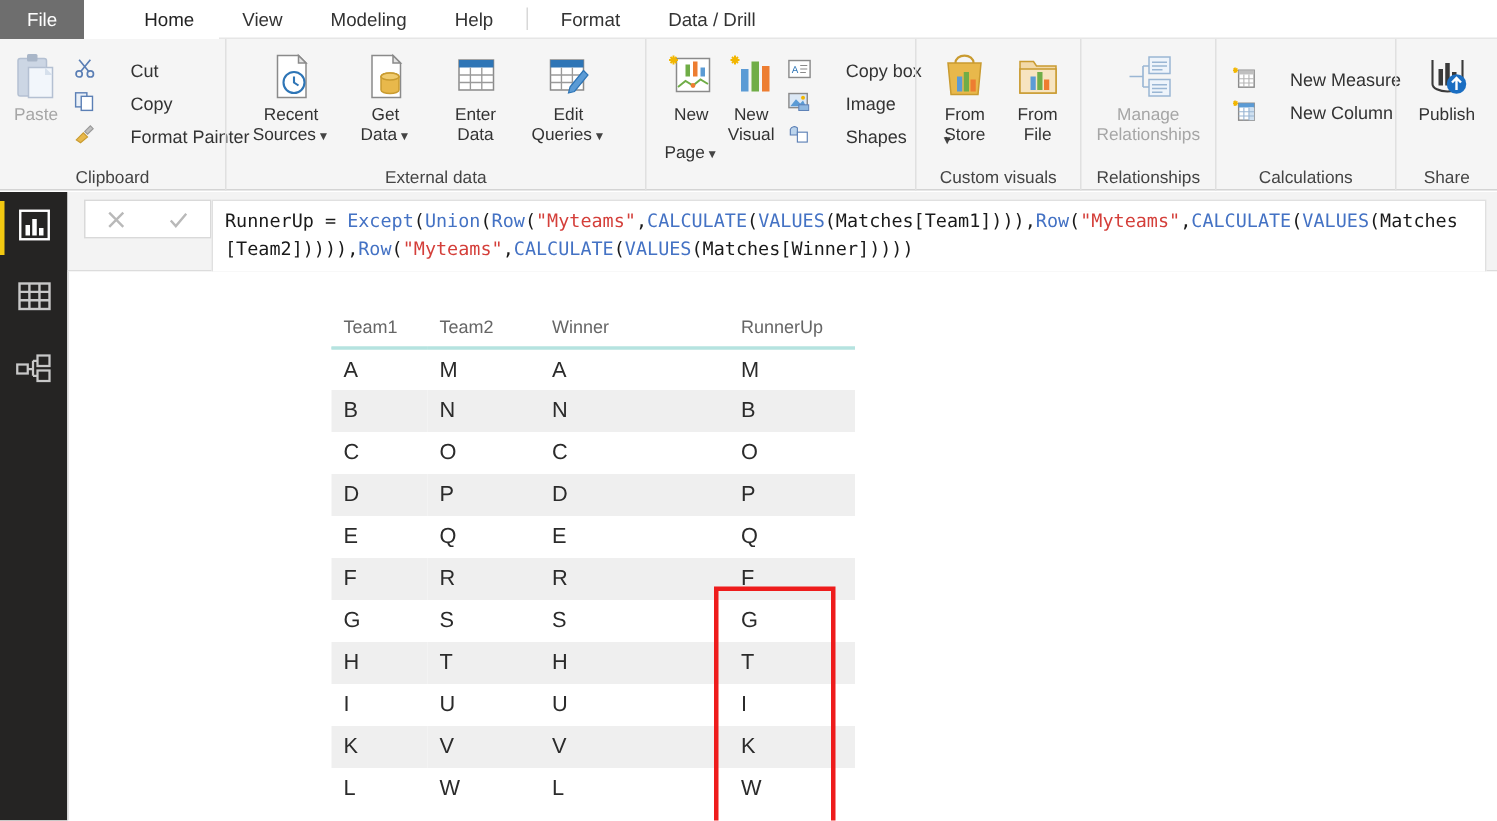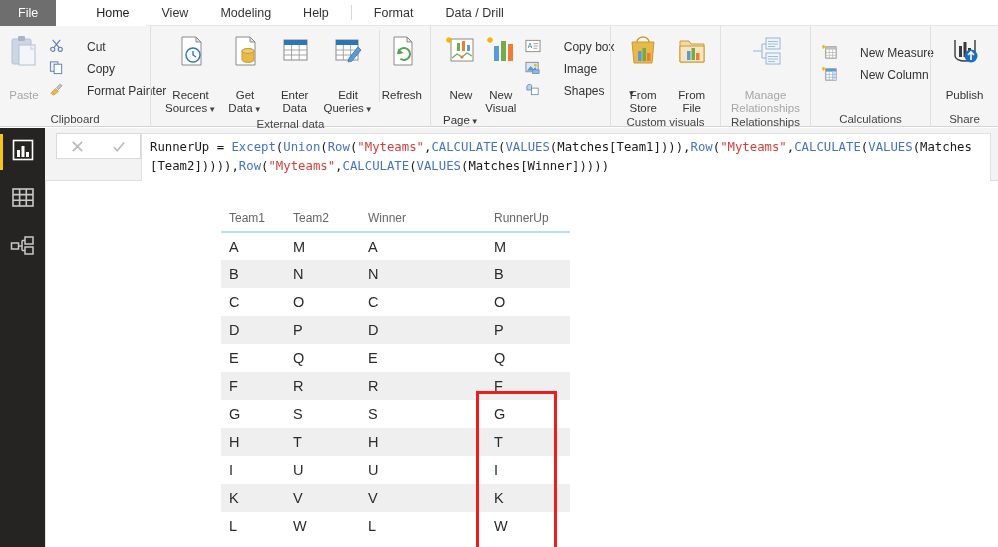--- a/index.html
+++ b/index.html
@@ -42,21 +42,21 @@
     height: 16px; line-height: 16px; text-align: center;
     font-size: 11.5px; color: #444; width: 100%;
   }
 
   .bigbtn {
     display: flex; flex-direction: column; align-items: center;
     width: 56px; padding: 3px 2px 0 2px; cursor: default;
     font-size: 11.5px; color: #333; line-height: 12.5px; text-align: center;
   }
   .bigbtn .icn { height: 36px; display:flex; align-items:center; justify-content:center; }
-  .bigbtn .lbl { margin-top: 20px; }
+  .bigbtn .lbl { margin-top: 2px; }
   .bigbtn.disabled { color: #a6a6a6; }
 
   .smallbtn {
     display: flex; align-items: flex-end; gap: 22px;
     height: 22px; padding: 0 4px; font-size: 12px; color: #333;
     cursor: default; white-space: nowrap;
   }
   .smallbtn .icn { width: 17px; height: 17px; display:flex; align-items:center; justify-content:center; }
   .smallcol { display: flex; flex-direction: column; justify-content: flex-start; padding-top: 2px; }
   .caret { font-size: 8px; color: #444; margin-left: 1px; }
@@ -255,31 +255,20 @@
               <rect x="4" y="6" width="22" height="20" fill="#fff" stroke="#8a8a8a"></rect>
               <rect x="4" y="6" width="22" height="5" fill="#2e75b6"></rect>
               <path d="M11.3 11 V26 M18.6 11 V26 M4 16 H26 M4 21 H26" stroke="#9a9a9a" stroke-width="0.9"></path>
               <path d="M17 24 L26 13 L29 16 L20 27 L16 28 Z" fill="#5b9bd5" stroke="#2e75b6" stroke-width="0.8"></path>
             </svg>
           </span>
           <span class="lbl">Edit</span>
           <span class="lbl" style="margin-top:0">
             <span>Queries</span><span class="caret">▼</span>
           </span>
-        </div>
-        <div class="bigbtn" style="border-left:1px solid #e0e0e0;width:54px">
-          <span class="icn">
-            <svg width="32" height="34" viewBox="0 0 32 34">
-              <path d="M8 3 H21 L26 8 V31 H8 Z" fill="#fff" stroke="#8a8a8a"></path>
-              <path d="M21 3 L26 8 H21 Z" fill="#e4e4e4" stroke="#8a8a8a"></path>
-              <path d="M12 20 a6 6 0 1 1 2.4 4.8" stroke="#56a556" stroke-width="2" fill="none"></path>
-              <path d="M12 14.5 L12.5 20.5 L17.5 19" fill="#56a556"></path>
-            </svg>
-          </span>
-          <span class="lbl">Refresh</span>
         </div>
       </div>
       <div class="rgroup-label">External data</div>
     </div>
 
     <div class="rgroup" style="width:180px">
       <div class="rgroup-body" style="padding-left:4px">
         <div class="bigbtn" style="width:48px">
           <span class="icn">
             <svg width="32" height="34" viewBox="0 0 32 34">

